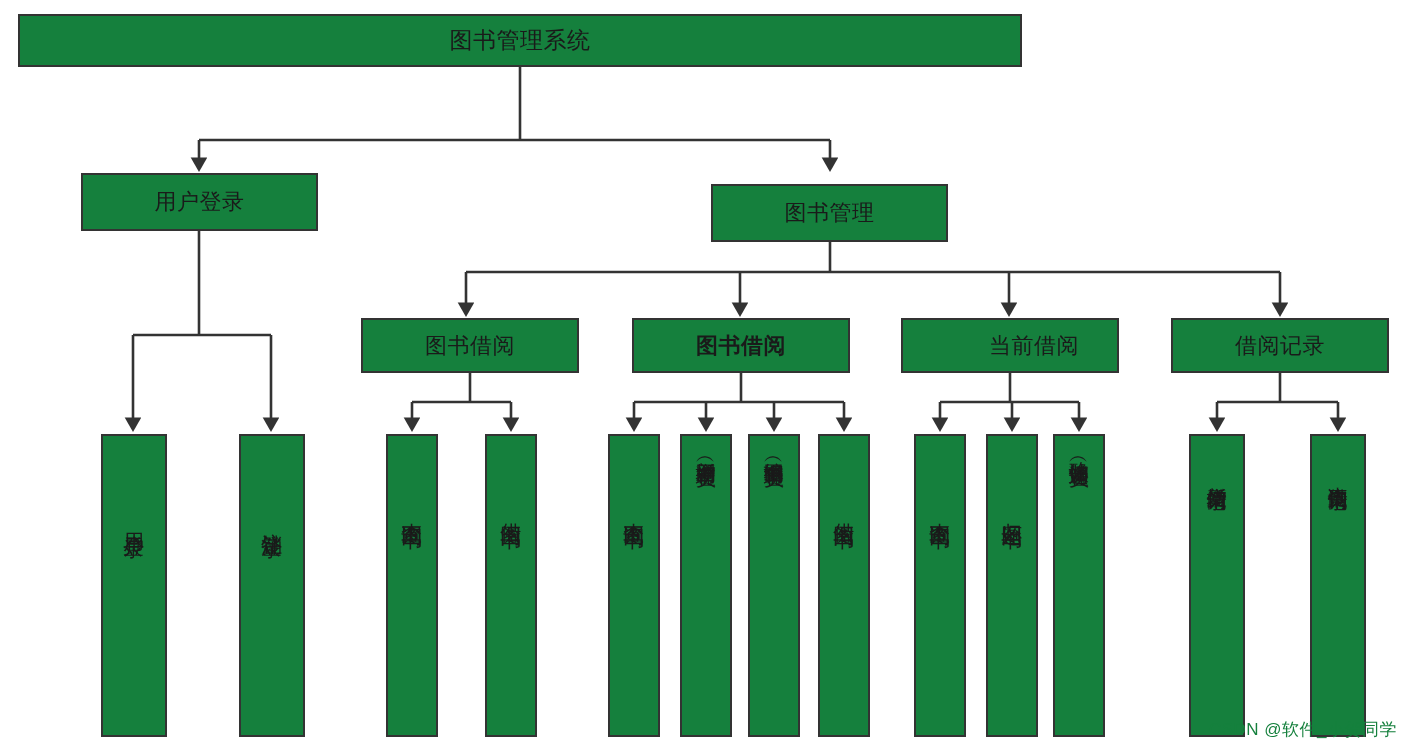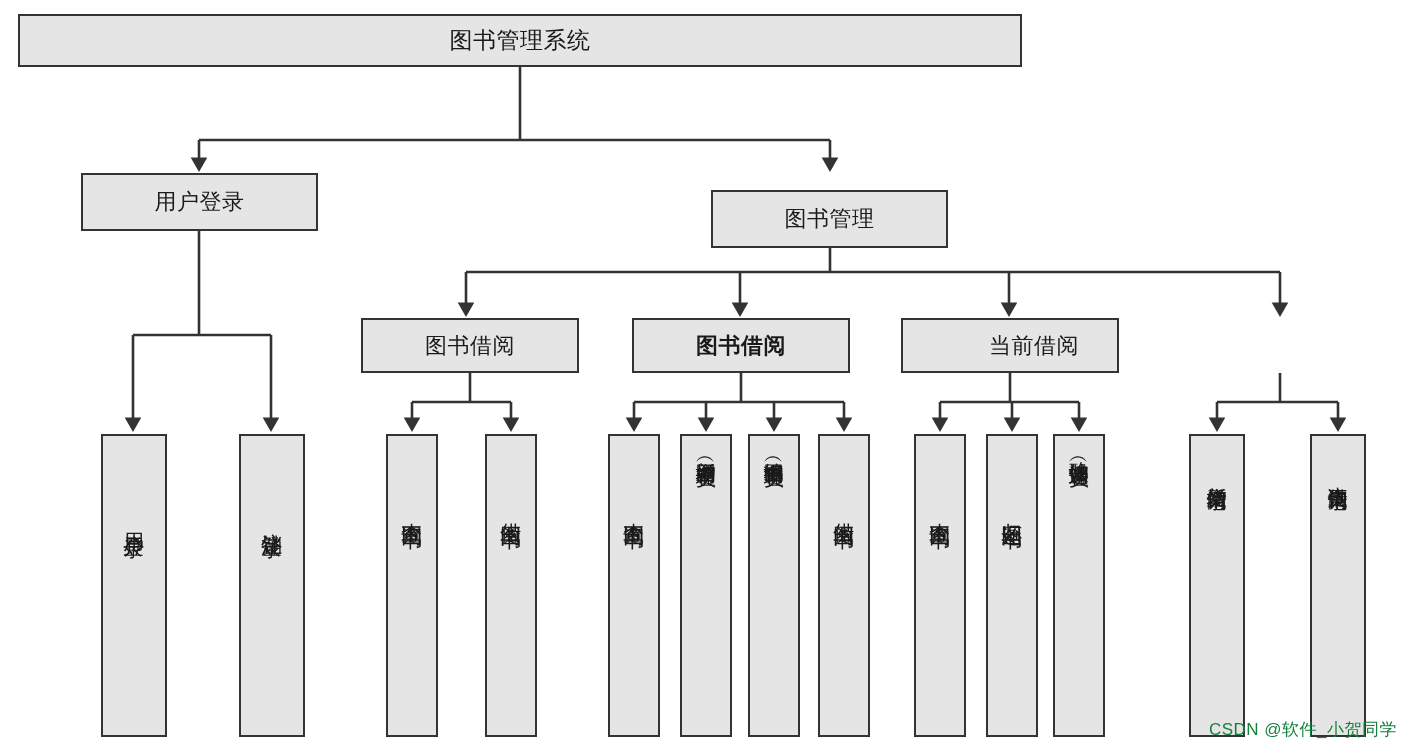--- a/index.html
+++ b/index.html
@@ -22,21 +22,21 @@
     left: 0;
     top: 0;
     width: 1405px;
     height: 747px;
     pointer-events: none;
   }
   .node {
     position: absolute;
     box-sizing: border-box;
     border: 2.5px solid #333333;
-    background: #e5e5e5;
+    background: #15803d;
     display: flex;
     align-items: center;
     justify-content: center;
     color: #1a1a1a;
     z-index: 2;
   }
   .node .lbl {
     display: block;
     text-align: center;
     line-height: 1.18;
@@ -132,33 +132,36 @@
     </g>
   </svg>
 
   <div class="node horiz root" style="left:18px; top:14px; width:1004px; height:53px;">
     <span class="lbl">图书管理系统</span>
   </div>
 
   <div class="node horiz" style="left:81px; top:173px; width:237px; height:58px;">
     <span class="lbl">用户登录</span>
   </div>
-  <div class="node horiz" style="left:711px; top:190px; width:237px; height:58px;">
+  <div class="node horiz" style="left:711px; top:184px; width:237px; height:58px;">
     <span class="lbl">图书管理</span>
   </div>
 
   <div class="node horiz" style="left:361px; top:318px; width:218px; height:55px;">
     <span class="lbl">图书借阅</span>
   </div>
   <div class="node horiz" style="left:632px; top:318px; width:218px; height:55px;font-weight:bold;">
     <span class="lbl">图书借阅</span>
   </div>
   <div class="node horiz" style="left:901px; top:318px; width:218px; height:55px;padding-left:48px;">
     <span class="lbl">当前借阅</span>
   </div>
+  <div class="node horiz" style="left:1171px; top:318px; width:218px; height:55px;">
+    <span class="lbl">借阅记录</span>
+  </div>
 
   <div class="node vert" style="left:101px; top:434px; width:66px; height:303px; padding-top:80px;">
     <span class="lbl">用户登录</span>
   </div>
   <div class="node vert" style="left:239px; top:434px; width:66px; height:303px; padding-top:80px;">
     <span class="lbl">注销登录</span>
   </div>
 
   <div class="node vert" style="left:386px; top:434px; width:52px; height:303px; padding-top:70px;">
     <span class="lbl">查询图书</span>

